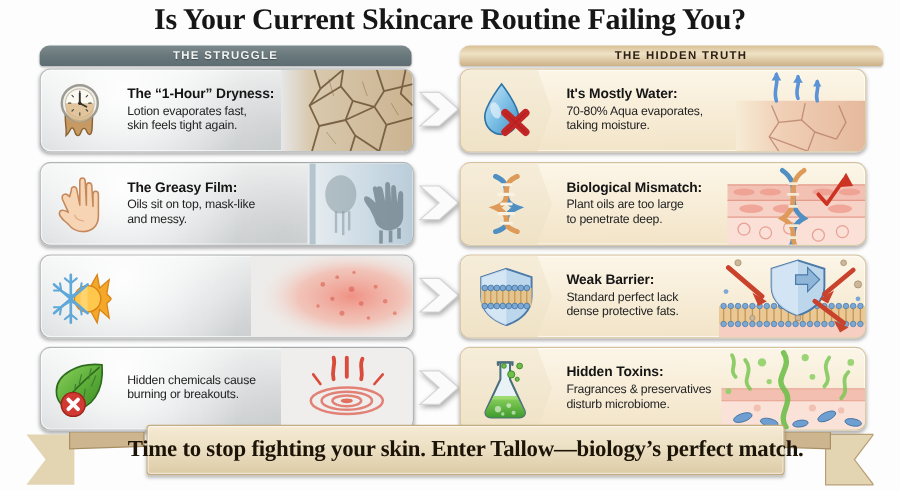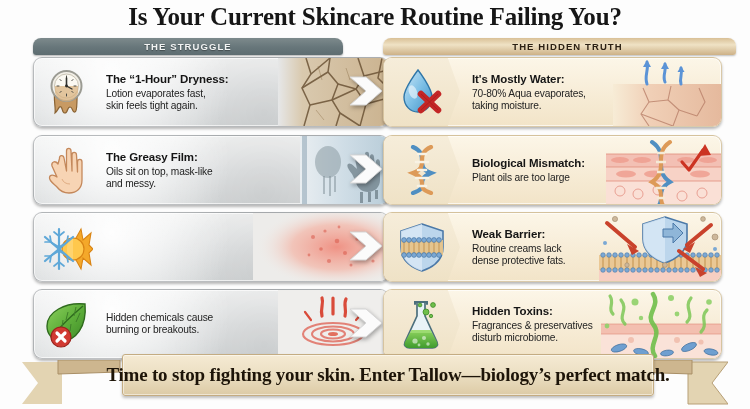--- a/index.html
+++ b/index.html
@@ -54,21 +54,20 @@
     overflow:hidden;
     box-shadow:0 2px 3px rgba(0,0,0,.28), 0 0 0 1px rgba(255,255,255,.65) inset;
     border:1px solid rgba(120,125,128,.45);
   }
   .card.left{
     left:33px;width:310px;
     background:
       radial-gradient(circle at 22% 30%, rgba(255,255,255,.95), rgba(0,0,0,0) 42%),
       radial-gradient(circle at 65% 80%, rgba(0,0,0,.06), rgba(0,0,0,0) 45%),
       linear-gradient(180deg,#f2f3f3 0%,#e3e5e6 50%,#d5d8d9 100%);
-    padding-left: 44px;
   }
   .card.right{
     left:383px;width:337px;
     border:1px solid rgba(190,165,120,.55);
     background:linear-gradient(180deg,#fcf6e8 0%,#f7ecd6 55%,#f2e4c8 100%);
   }
 
   
   .iconbox{
     position:absolute;left:0;top:0;width:66px;height:100%;
@@ -352,20 +351,21 @@
               <path d="M14 17 L26 17"></path>
               <path d="M16 25 L24 25"></path>
             <path d="M14 33 L26 33"></path>
               <path d="M16 41 L24 41"></path>
           </g>
         </svg>
       </div>
       <div class="txt">
         <div class="hd">Biological Mismatch:</div>
         <div class="bd">Plant oils are too large</div>
+        <div class="bd">to penetrate deep.</div>
       </div>
     </div>
   </div>
 
   <div class="row" style="top:212px;">
 
     <div class="card left">
       <div class="visual" style="width:135px;">
         <svg width="135" height="68" viewBox="0 0 135 68">
           <defs>
@@ -526,21 +526,21 @@
               <circle cx="21" cy="33" r="2.4"></circle>
               <circle cx="26" cy="33" r="2.4"></circle>
               <circle cx="31" cy="33" r="2.4"></circle>
               <circle cx="36" cy="33" r="2.4"></circle>
               <circle cx="41" cy="33" r="2.4"></circle>
           </g>
         </svg>
       </div>
       <div class="txt">
         <div class="hd">Weak Barrier:</div>
-        <div class="bd">Routine creams lack</div>
+        <div class="bd">Standard perfect lack</div>
         <div class="bd">dense protective fats.</div>
       </div>
     </div>
   </div>
 
   <div class="row" style="top:289px;">
 
     <div class="card left">
       <div class="visual" style="width:110px;">
         <svg width="110" height="68" viewBox="0 0 110 68">

